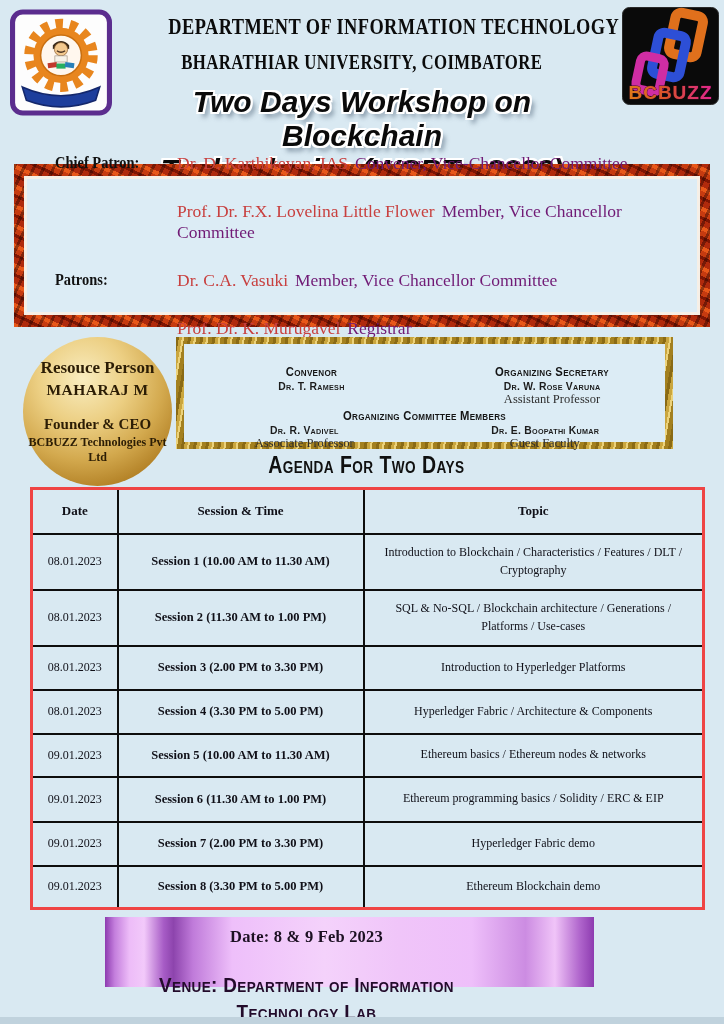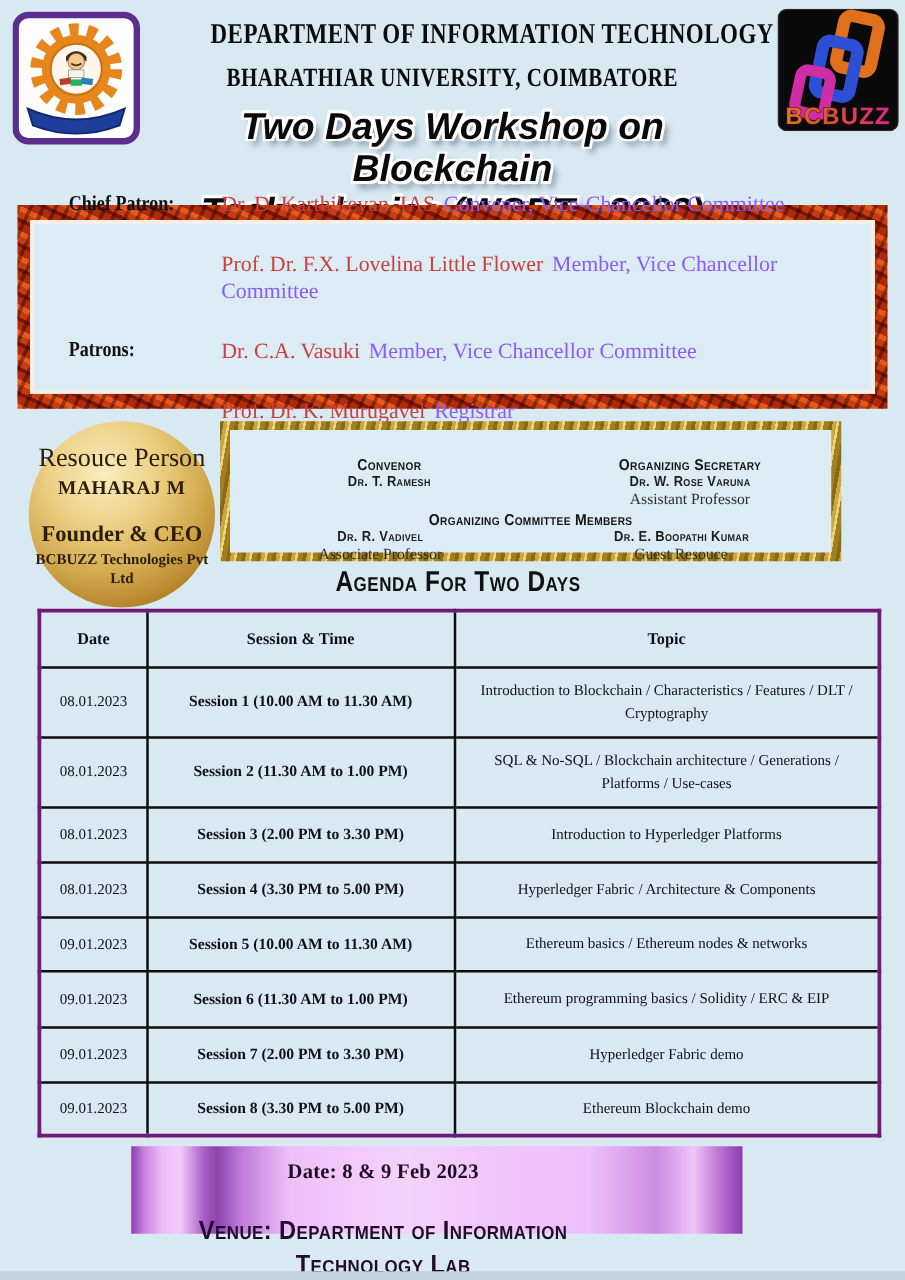--- a/index.html
+++ b/index.html
@@ -37,31 +37,31 @@
     width:100%;height:100%;box-sizing:border-box;background:#dcecf5;border:3px solid #f6efe6;
     display:grid;grid-template-columns:122px 1fr;align-content:center;row-gap:27px;
     padding-left:28px;
   }
   .patron-label{
     font-family:"Liberation Serif",serif;font-weight:bold;font-size:17px;color:#111;
     transform:scaleX(.85);transform-origin:left center;white-space:nowrap;align-self:center;
   }
   .patron-line{font-size:17.5px;align-self:center;}
   .patron-name{color:#c8403f;}
-  .patron-role{color:#8b5cf6;margin-left:7px;}
+  .patron-role{color:#701a75;margin-left:7px;}
   
   .resource-circle{
     position:absolute;left:23px;top:337px;width:149px;height:149px;border-radius:50%;
     background:radial-gradient(circle at 40% 28%,#f9edc0 0%,#eccf83 32%,#d3a94e 58%,#b58429 78%,#8f6412 100%);
     display:flex;flex-direction:column;justify-content:center;align-items:center;text-align:center;
     color:#2c1d05;
   }
-  .rp-heading{font-weight:normal;font-size:21px;}
+  .rp-heading{font-weight:bold;font-size:17px;}
   .rp-name{font-weight:bold;font-size:15.5px;letter-spacing:.5px;margin-top:3px;}
-  .rp-role{font-weight:bold;font-size:18px;margin-top:17px;}
+  .rp-role{font-weight:bold;font-size:15px;margin-top:17px;}
   .rp-company{font-weight:bold;font-size:12px;width:140px;line-height:1.25;margin-top:2px;}
   
   .committee-frame{
     position:absolute;left:176px;top:337px;width:497px;height:112px;box-sizing:border-box;
     padding:7px 8px;
     background:repeating-linear-gradient(100deg,#8a6a14 0 3px,#caa63e 3px 6px,#ecd27a 6px 8px,#a3801f 8px 12px);
   }
   .committee-inner{
     width:100%;height:100%;box-sizing:border-box;background:#dcecf5;padding-top:21px;
   }
@@ -83,21 +83,21 @@
   }
   
   .agenda-heading{
     position:absolute;left:30px;top:452px;width:672px;text-align:center;
     font-family:"Liberation Sans",sans-serif;font-weight:bold;font-variant:small-caps;
     font-size:23px;color:#101010;letter-spacing:.5px;
   }
   .agenda-heading span{display:inline-block;transform:scaleX(.85);}
   table.agenda{
     position:absolute;left:30px;top:487px;width:672px;border-collapse:collapse;table-layout:fixed;
-    border:3px solid #701a75;
+    border:3px solid #ef4444;
   }
   table.agenda td,table.agenda th{
     border:2px solid #0d0d0d;text-align:center;vertical-align:middle;padding:2px 12px;
     font-family:"Liberation Serif",serif;color:#101018;
   }
   th.col-h{font-size:13px;font-weight:bold;}
   td.date-cell{font-size:12px;font-weight:normal;}
   td.session-cell{font-size:12.5px;font-weight:bold;}
   td.topic-cell{font-size:12px;font-weight:normal;line-height:1.45;}
   
@@ -213,21 +213,21 @@
         </div>
       </div>
       <div class="c-members-heading">Organizing Committee Members</div>
       <div class="committee-row2">
         <div class="committee-cell">
           <div class="c-name">Dr. R. Vadivel</div>
           <div class="c-role">Associate Professor</div>
         </div>
         <div class="committee-cell">
           <div class="c-name">Dr. E. Boopathi Kumar</div>
-          <div class="c-role">Guest Resouce</div>
+          <div class="c-role">Guest Faculty</div>
         </div>
       </div>
     </div>
   </div>
 
   <div class="agenda-heading">
     <span>Agenda For Two Days</span>
   </div>
 
   <table class="agenda">

